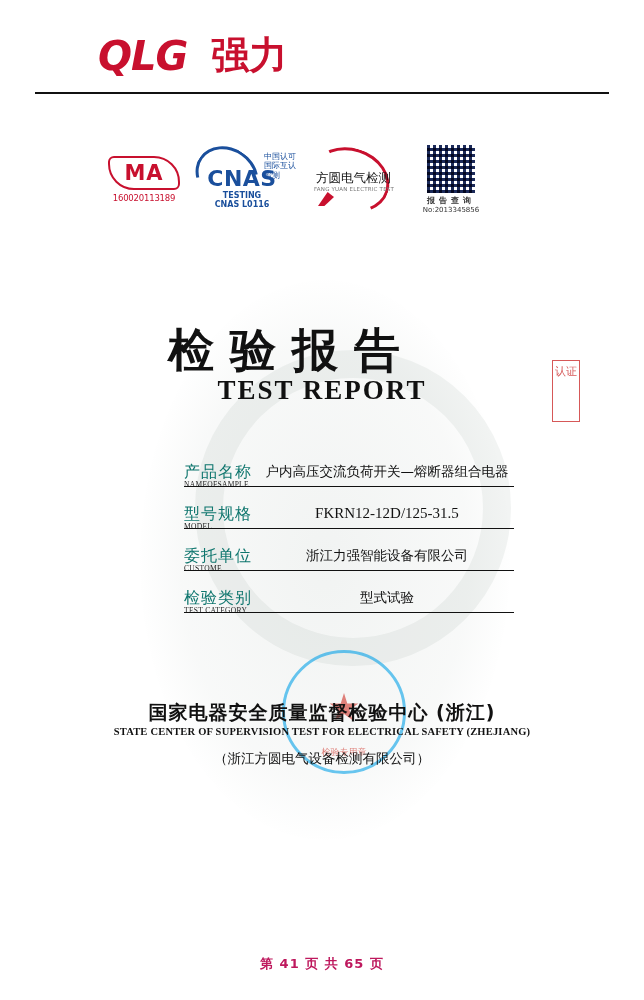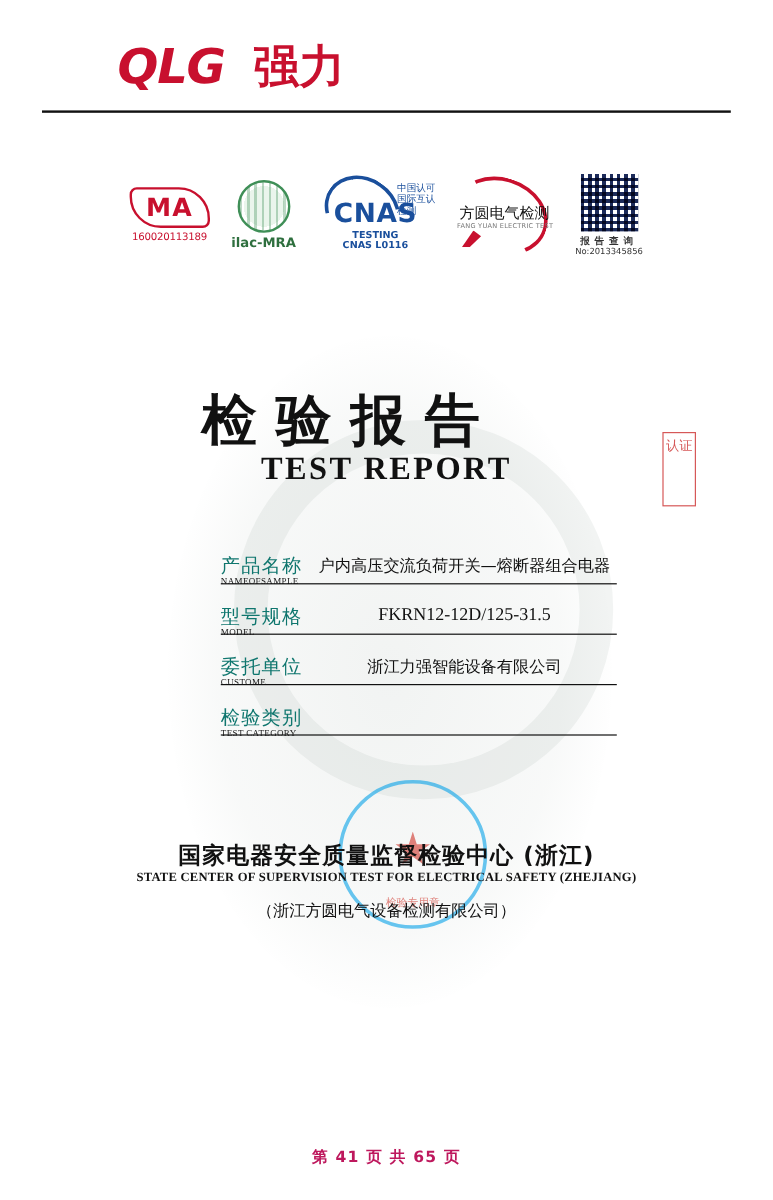--- a/index.html
+++ b/index.html
@@ -436,24 +436,20 @@
 </div>
 <div class="header-rule"></div>
 
 <div class="logo-strip">
 
   <div class="logo-box cma">
     <div class="cma-mark">MA</div>
     <div class="cma-num">160020113189</div>
   </div>
 
-  <div class="logo-box ilac">
-    <div class="ilac-ring"></div>
-    <div class="ilac-text">ilac-MRA</div>
-  </div>
 
   <div class="logo-box cnas">
     <div class="cnas-swoosh"></div>
     <div class="cnas-text">CNAS</div>
     <div class="cnas-sub">TESTING</div>
     <div class="cnas-sub">CNAS L0116</div>
     <div class="cnas-cn">中国认可<br>国际互认<br>检测</div>
   </div>
 
   <div class="logo-box fy">
@@ -498,20 +494,21 @@
   <div class="field-row">
     <div class="field-label">委托单位</div>
     <div class="field-sub">CUSTOME</div>
     <div class="field-value">浙江力强智能设备有限公司</div>
     <div class="field-line"></div>
   </div>
 
   <div class="field-row">
     <div class="field-label">检验类别</div>
     <div class="field-sub">TEST CATEGORY</div>
+    <div class="field-value">型式试验</div>
     <div class="field-line"></div>
   </div>
 
 </div>
 
 <div class="stamp">
   <div class="star"></div>
   <div class="bottom-text">检验专用章</div>
 </div>
 

